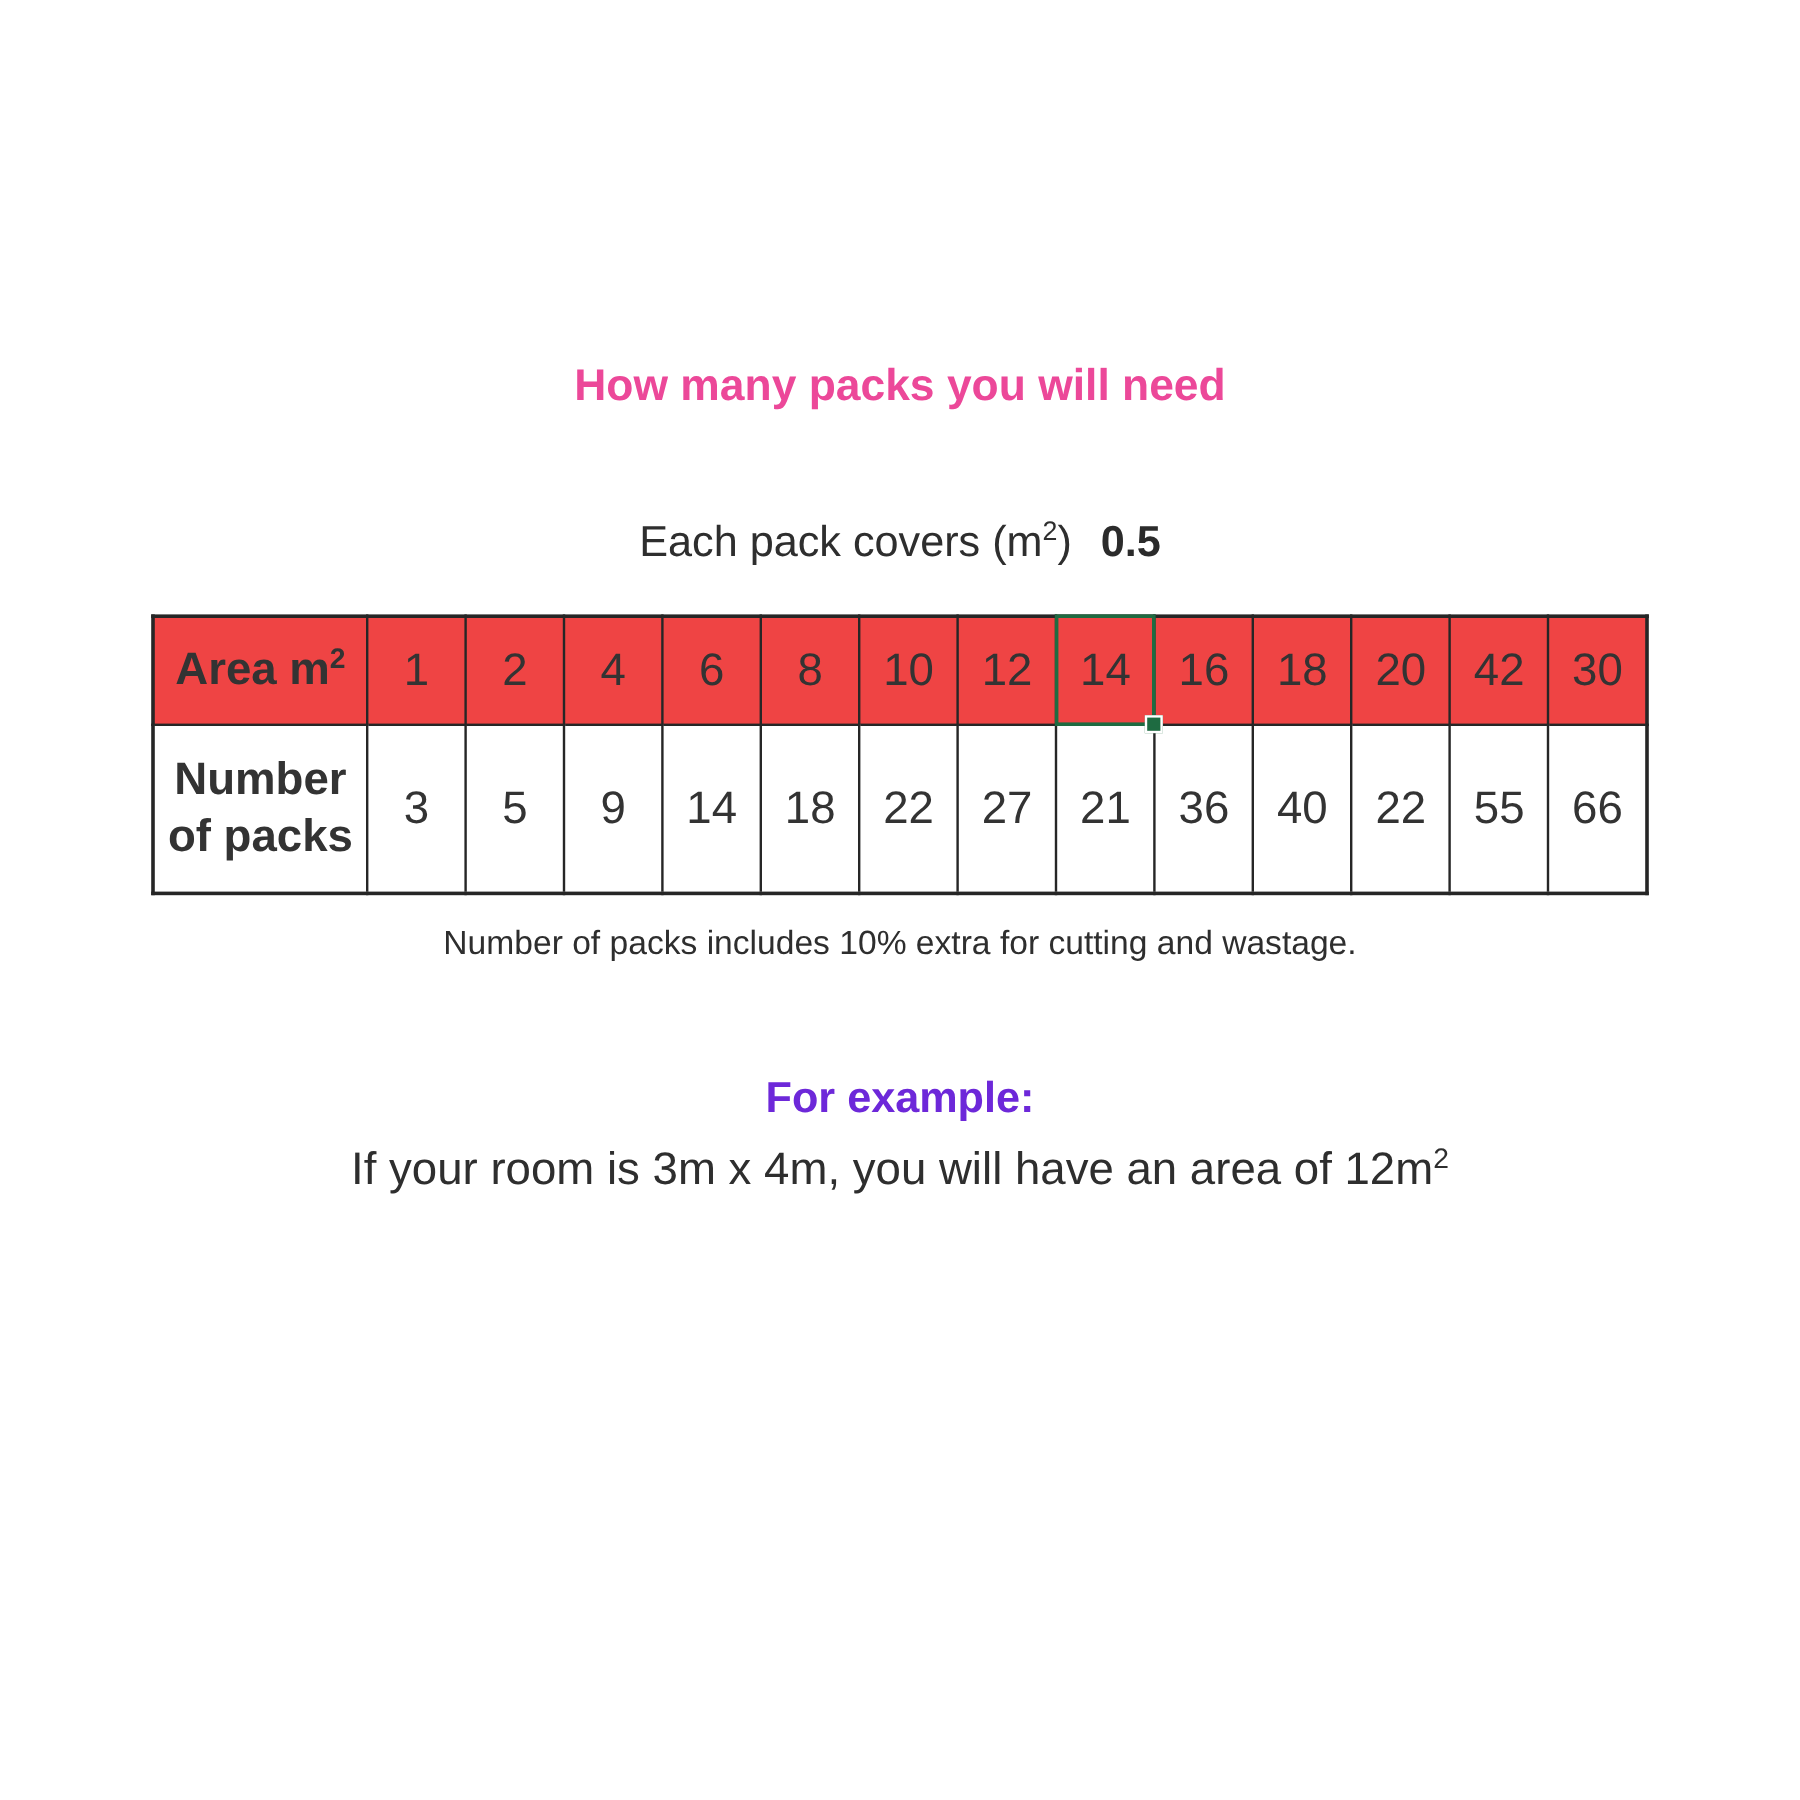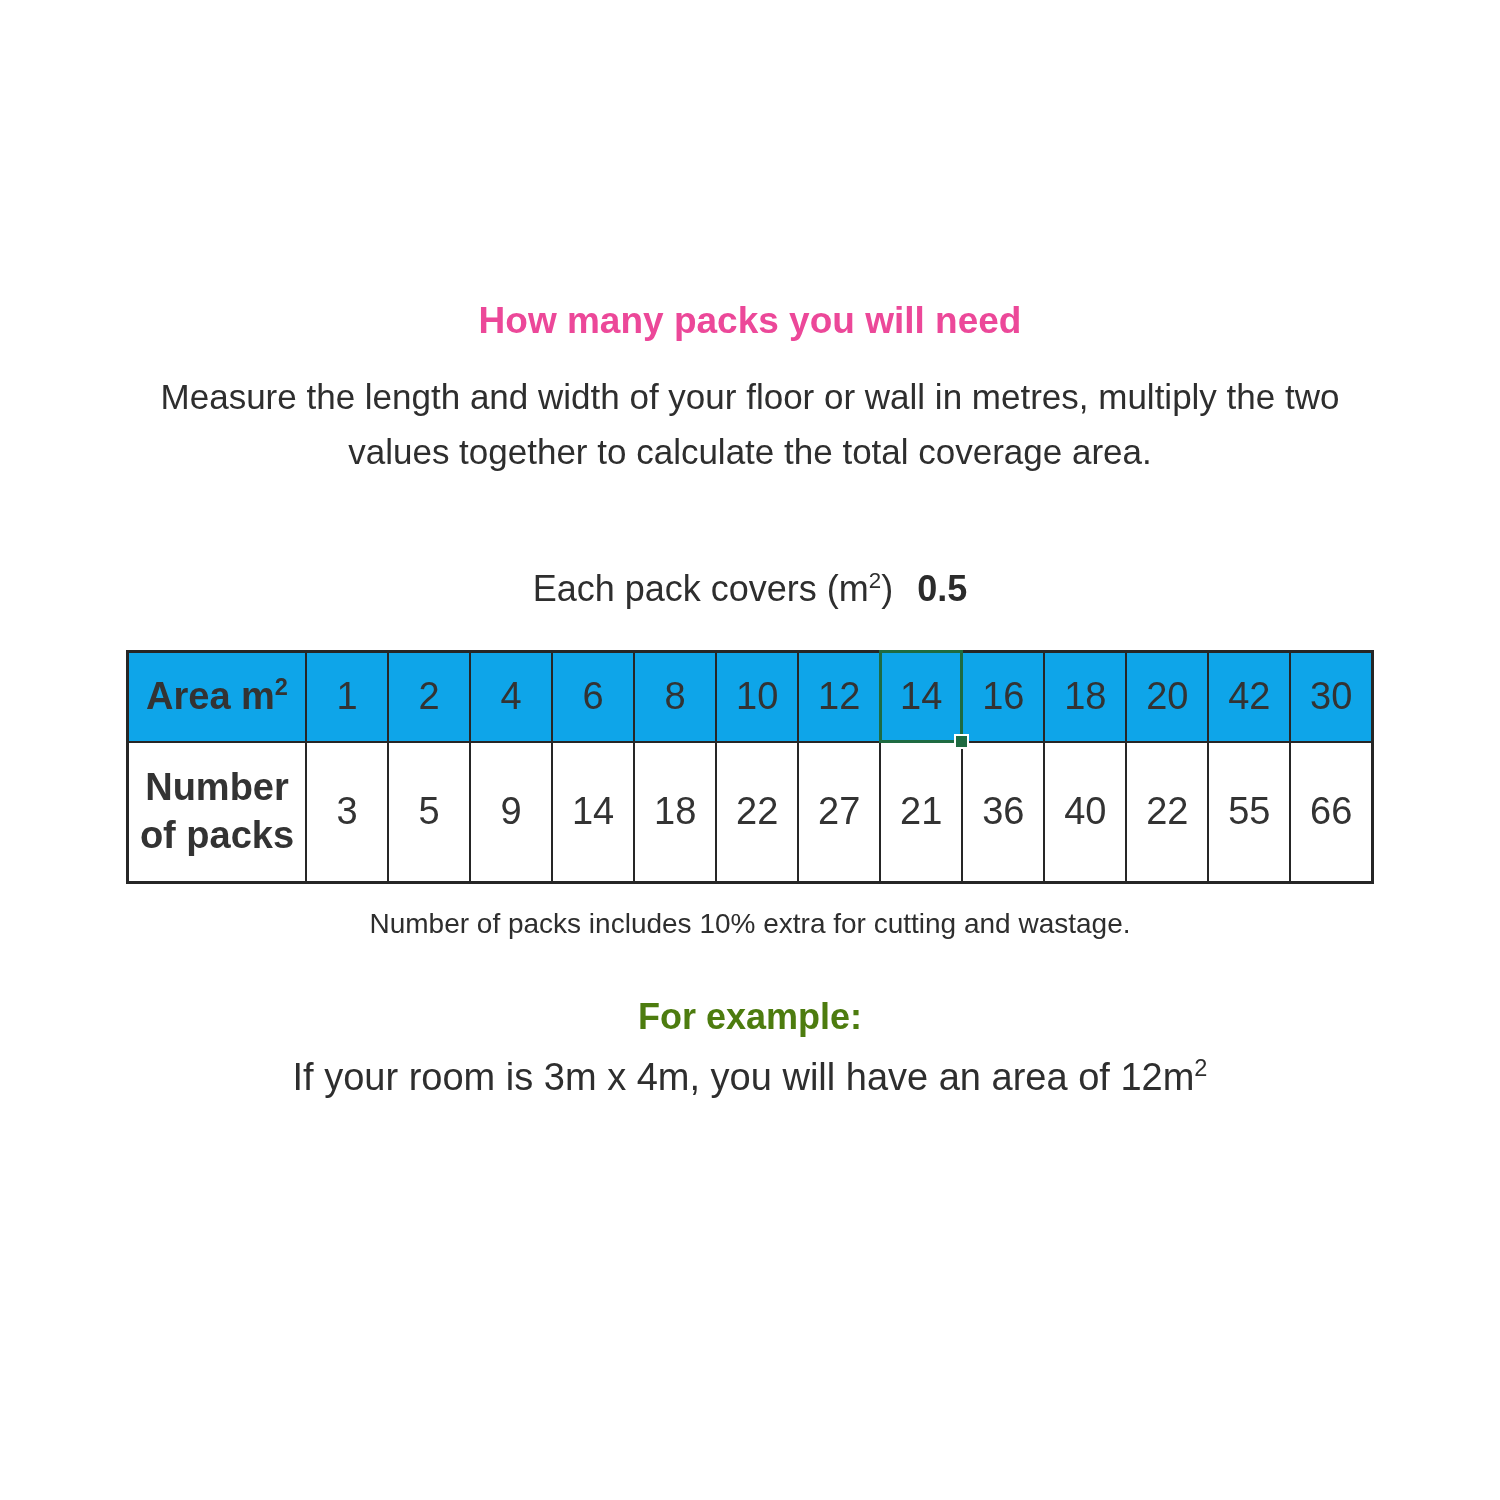--- a/index.html
+++ b/index.html
@@ -44,21 +44,21 @@
     width:1248px;
     border:3px solid #262626;
   }
   table.packs td{
     border:2px solid #262626;
     text-align:center;
     font-size:38px;
     color:#333333;
     padding:0;
   }
-  tr.head td{height:88px;background:#0ea5e9;}
+  tr.head td{height:88px;background:#ef4444;}
   tr.body td{height:138px;background:#ffffff;}
   td.rowlabel{
     width:176px;
     text-align:left;
     padding-left:10px;
     font-weight:700;
     font-size:35px;
     line-height:1.25;
   }
   td.rowlabel sup{font-size:0.62em;vertical-align:super;line-height:0;}
@@ -80,41 +80,40 @@
     pointer-events:none;
   }
 
   .wastage{
     margin-top:24px;
     text-align:center;
     font-size:28px;
   }
 
   .example-heading{
-    margin-top:56px;
+    margin-top:92px;
     text-align:center;
     font-size:36px;
     font-weight:700;
-    color:#4d7c0f;
+    color:#6d28d9;
   }
   .example-line{
     margin-top:18px;
     text-align:center;
     font-size:38px;
   }
   .example-line sup{font-size:0.62em;vertical-align:super;line-height:0;}
 </style>
 </head>
 <body>
 
 <div class="page">
 
   <div class="title">How many packs you will need</div>
 
-  <p class="intro">Measure the length and width of your floor or wall in metres, multiply the two values together to calculate the total coverage area.</p>
 
   <div class="coverage">
     <span>Each pack covers (m</span><sup>2</sup><span>)</span><span class="value">0.5</span>
   </div>
 
   <table class="packs">
     <tbody>
         <tr class="head">
       <td class="rowlabel"><span>Area m</span><sup>2</sup></td>
       <td>1</td>

